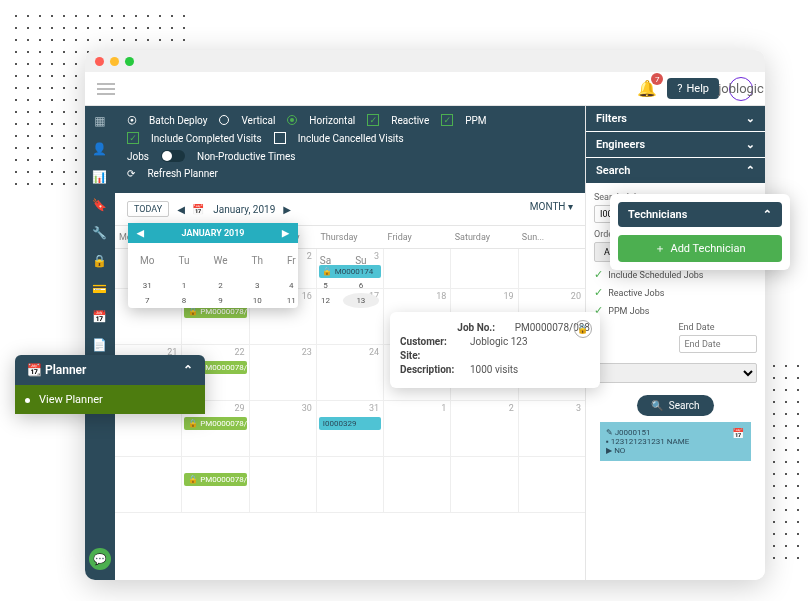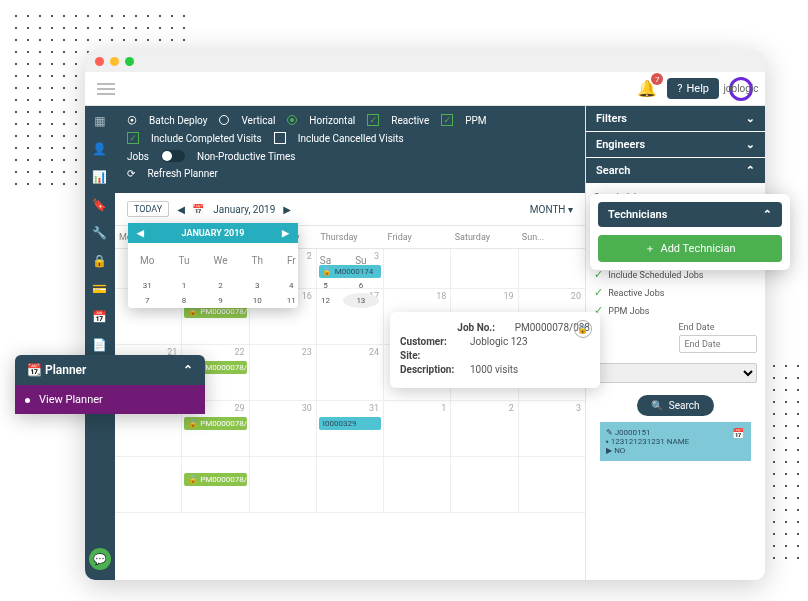--- a/index.html
+++ b/index.html
@@ -9,37 +9,37 @@
 .window{position:absolute;top:50px;left:85px;width:680px;height:530px;background:#fff;border-radius:10px;box-shadow:0 6px 30px rgba(0,0,0,.2);z-index:5;overflow:hidden}
 .titlebar{height:22px;background:#f0f0f0;display:flex;align-items:center;padding:0 10px;gap:6px}
 .dot{width:9px;height:9px;border-radius:50%}
 .red{background:#ff5f56}.yellow{background:#ffbd2e}.green{background:#27c93f}
 .topbar{height:34px;border-bottom:1px solid #e5e5e5;display:flex;align-items:center;justify-content:space-between;padding:0 12px}
 .hamb{width:18px;height:12px;background:linear-gradient(#bbb,#bbb) 0 0/100% 2px no-repeat,linear-gradient(#bbb,#bbb) 0 5px/100% 2px no-repeat,linear-gradient(#bbb,#bbb) 0 10px/100% 2px no-repeat}
 .topright{display:flex;align-items:center;gap:10px}
 .bell{position:relative;font-size:16px;color:#2c4a5a}
 .badge{position:absolute;top:-6px;right:-6px;background:#d9534f;color:#fff;font-size:8px;border-radius:50%;width:12px;height:12px;display:flex;align-items:center;justify-content:center}
 .helpbtn{background:#2c4a5a;color:#fff;padding:4px 10px;border-radius:4px;font-size:11px;display:flex;align-items:center;gap:4px}
-.logo{width:24px;height:24px;border:3px solid #6d28d9;border-radius:50%;display:flex;align-items:center;justify-content:center;font-size:10px;color:#666}
+.logo{width:24px;height:24px;border:1px solid #6d28d9;border-radius:50%;display:flex;align-items:center;justify-content:center;font-size:13px;color:#666}
 .body{display:flex;height:calc(100% - 56px)}
 .sidebar{width:30px;background:#2c4a5a;display:flex;flex-direction:column;align-items:center;padding-top:8px;gap:14px;position:relative}
 .sidebar .ic{color:#a8bbc4;font-size:12px}
 .sidebar .chat{position:absolute;bottom:10px;width:22px;height:22px;background:#4CAF50;border-radius:50%;display:flex;align-items:center;justify-content:center;color:#fff;font-size:11px}
 .main{flex:1;display:flex}
 .content{flex:1;background:#fff}
 .toolbar{background:#2c4a5a;color:#fff;padding:8px 12px;font-size:10px}
 .tbrow{display:flex;align-items:center;gap:12px;margin-bottom:6px}
 .check{width:12px;height:12px;border:1.5px solid #4CAF50;display:inline-flex;align-items:center;justify-content:center;color:#4CAF50;font-size:9px}
 .check.empty{border-color:#fff;color:transparent}
 .radio{width:10px;height:10px;border:1.5px solid #fff;border-radius:50%;display:inline-block;position:relative}
 .radio.sel{border-color:#4CAF50}
 .radio.sel::after{content:"";position:absolute;inset:2px;background:#4CAF50;border-radius:50%}
 .toggle{width:24px;height:12px;background:#1a3540;border-radius:6px;position:relative}
 .toggle::after{content:"";position:absolute;left:1px;top:1px;width:10px;height:10px;background:#fff;border-radius:50%}
-.calhead{display:flex;justify-content:space-between;align-items:center;padding:8px 12px;font-size:10px;color:#2c4a5a;border-bottom:1px solid #e5e5e5}
+.calhead{display:flex;justify-content:space-between;align-items:flex-start;padding:8px 12px;font-size:10px;color:#2c4a5a;border-bottom:1px solid #e5e5e5}
 .calhead .left{display:flex;align-items:center;gap:8px}
 .todaybtn{border:1px solid #ccc;padding:2px 6px;border-radius:2px;font-size:9px}
 .calgrid{width:100%}
 .dayhdr{display:flex;border-bottom:1px solid #e5e5e5}
 .dayhdr>div{flex:1;padding:6px 4px;font-size:9px;color:#888;text-align:left;min-width:0}
 .wk{display:flex;border-bottom:1px solid #eee;height:56px}
 .wk.first{height:40px}
 .wk>div{flex:1;border-right:1px solid #eee;font-size:9px;color:#888;padding:2px;position:relative;min-width:0;overflow:hidden}
 .wk>div:last-child{border-right:none}
 .daynum{position:absolute;top:2px;right:4px;font-size:9px;color:#aaa}
@@ -52,28 +52,28 @@
 .searchbody label{display:block;margin-bottom:3px;font-size:9px;color:#666}
 .searchbody input,.searchbody select{width:100%;border:1px solid #ccc;padding:3px 5px;font-size:9px;border-radius:2px;margin-bottom:6px}
 .chkrow{display:flex;align-items:center;gap:5px;margin-bottom:5px;font-size:9px}
 .chkrow .ck{color:#4CAF50;font-size:11px}
 .daterow{display:flex;gap:6px}
 .daterow>div{flex:1}
 .searchbtn{background:#2c4a5a;color:#fff;padding:5px 14px;border-radius:14px;font-size:10px;display:flex;align-items:center;gap:5px;margin:6px auto;width:fit-content}
 .resultcard{background:#7fc8d8;padding:6px;font-size:8px;color:#2c4a5a;margin:6px;position:relative}
 .resultcard .ci{position:absolute;right:6px;top:6px;font-size:10px}
 
-.techpop{position:absolute;top:194px;right:18px;width:200px;background:#fff;border-radius:6px;box-shadow:0 4px 20px rgba(0,0,0,.25);z-index:20;padding:8px}
+.techpop{position:absolute;top:194px;right:18px;width:180px;background:#fff;border-radius:6px;box-shadow:0 4px 20px rgba(0,0,0,.25);z-index:20;padding:8px}
 .techhead{background:#2c4a5a;color:#fff;padding:6px 10px;border-radius:4px;font-size:11px;font-weight:600;display:flex;justify-content:space-between}
 .addtech{background:#4CAF50;color:#fff;padding:6px 12px;border-radius:4px;font-size:11px;display:flex;align-items:center;justify-content:center;gap:5px;margin-top:8px}
 .plannerpop{position:absolute;top:355px;left:15px;width:190px;background:#2c4a5a;border-radius:6px;box-shadow:0 4px 20px rgba(0,0,0,.25);z-index:20}
 .plannerhead{padding:8px 12px;color:#fff;font-size:12px;font-weight:600;display:flex;justify-content:space-between;align-items:center}
 .plitem{padding:8px 12px 8px 24px;color:#fff;font-size:11px;position:relative}
 .plitem::before{content:"";position:absolute;left:10px;top:13px;width:5px;height:5px;background:#fff;border-radius:50%}
-.plitem.sel{background:#701a75}
+.plitem.sel{background:#4d7c0f}
 .datepop{position:absolute;top:223px;left:128px;width:170px;background:#fff;border-radius:4px;box-shadow:0 4px 16px rgba(0,0,0,.25);z-index:18;font-size:9px}
 .datehead{background:#26aebf;color:#fff;padding:5px;text-align:center;font-weight:600;display:flex;justify-content:space-between;align-items:center}
 .datehead .arr{cursor:pointer;padding:0 4px}
 .dptbl{width:100%;border-collapse:collapse}
 .dptbl th{font-weight:400;color:#888;padding:12px;font-size:10px}
 .dptbl td{text-align:center;padding:3px;color:#555;font-size:8px}
 .dptbl td.sel{background:#eee;border-radius:50%}
 .tooltip{position:absolute;top:312px;left:390px;width:210px;background:#fff;border-radius:6px;box-shadow:0 4px 16px rgba(0,0,0,.2);z-index:19;padding:10px;font-size:10px;color:#555}
 .tooltip .lock{position:absolute;right:8px;top:8px;width:18px;height:18px;border:1.5px solid #aaa;border-radius:50%;display:flex;align-items:center;justify-content:center;font-size:9px;color:#aaa}
 .tooltip .row{display:flex;margin-bottom:3px}

